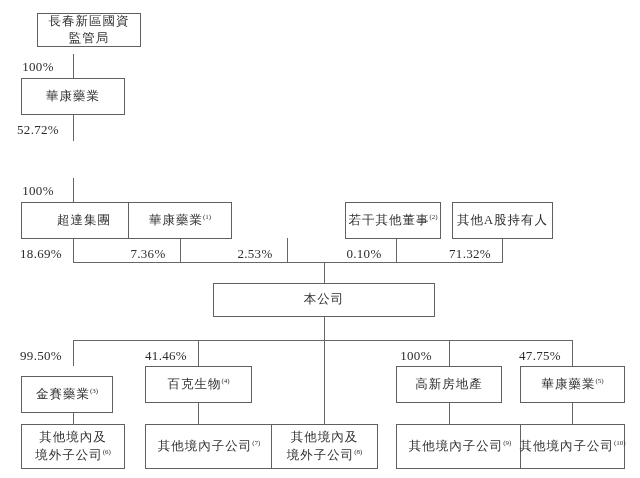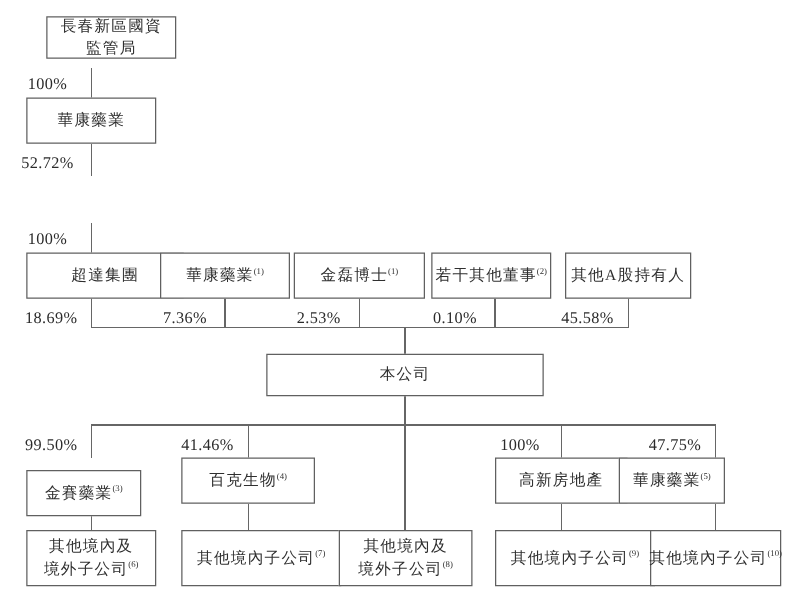--- a/index.html
+++ b/index.html
@@ -75,44 +75,41 @@
   <div class="node" style="left:21px;top:78px;width:104px;height:37px">
     <div class="nl"><span>華康藥業</span></div>
   </div>
 
   <div class="node" style="left:21px;top:202px;width:126px;height:37px">
     <div class="nl"><span>超達集團</span></div>
   </div>
   <div class="node" style="left:128px;top:202px;width:104px;height:37px">
     <div class="nl"><span>華康藥業</span><sup>(1)</sup></div>
   </div>
-  <div class="node" style="left:235px;top:202px;width:105px;height:37px">
-    <div class="nl"><span>金磊博士</span><sup>(1)</sup></div>
-  </div>
   <div class="node" style="left:345px;top:202px;width:96px;height:37px">
     <div class="nl"><span>若干其他董事</span><sup>(2)</sup></div>
   </div>
   <div class="node" style="left:213px;top:283px;width:222px;height:34px">
     <div class="nl"><span>本公司</span></div>
   </div>
 
   <div class="node" style="left:452px;top:202px;width:101px;height:37px">
     <div class="nl"><span>其他A股持有人</span></div>
   </div>
 
   <div class="node" style="left:21px;top:376px;width:92px;height:37px">
     <div class="nl"><span>金賽藥業</span><sup>(3)</sup></div>
   </div>
   <div class="node" style="left:145px;top:366px;width:107px;height:37px">
     <div class="nl"><span>百克生物</span><sup>(4)</sup></div>
   </div>
   <div class="node" style="left:396px;top:366px;width:106px;height:37px">
     <div class="nl"><span>高新房地產</span></div>
   </div>
-  <div class="node" style="left:495px;top:366px;width:85px;height:37px">
+  <div class="node" style="left:520px;top:366px;width:105px;height:37px">
     <div class="nl"><span>華康藥業</span><sup>(5)</sup></div>
   </div>
 
   <div class="node" style="left:21px;top:424px;width:104px;height:45px">
     <div class="nl"><span>其他境內及</span></div>
     <div class="nl"><span>境外子公司</span><sup>(6)</sup></div>
   </div>
   <div class="node" style="left:145px;top:424px;width:128px;height:45px">
     <div class="nl"><span>其他境內子公司</span><sup>(7)</sup></div>
   </div>
@@ -128,20 +125,20 @@
   </div>
 
   <div class="pct" style="left:8px;top:59px">100%</div>
   <div class="pct" style="left:8px;top:122px">52.72%</div>
   <div class="pct" style="left:8px;top:183px">100%</div>
 
   <div class="pct" style="left:11px;top:246px">18.69%</div>
   <div class="pct" style="left:118px;top:246px">7.36%</div>
   <div class="pct" style="left:225px;top:246px">2.53%</div>
   <div class="pct" style="left:334px;top:246px">0.10%</div>
-  <div class="pct" style="left:440px;top:246px">45.58%</div>
+  <div class="pct" style="left:440px;top:246px">71.32%</div>
 
   <div class="pct" style="left:11px;top:348px">99.50%</div>
   <div class="pct" style="left:136px;top:348px">41.46%</div>
   <div class="pct" style="left:386px;top:348px">100%</div>
   <div class="pct" style="left:510px;top:348px">47.75%</div>
 
 </div>
 
 </body></html>

